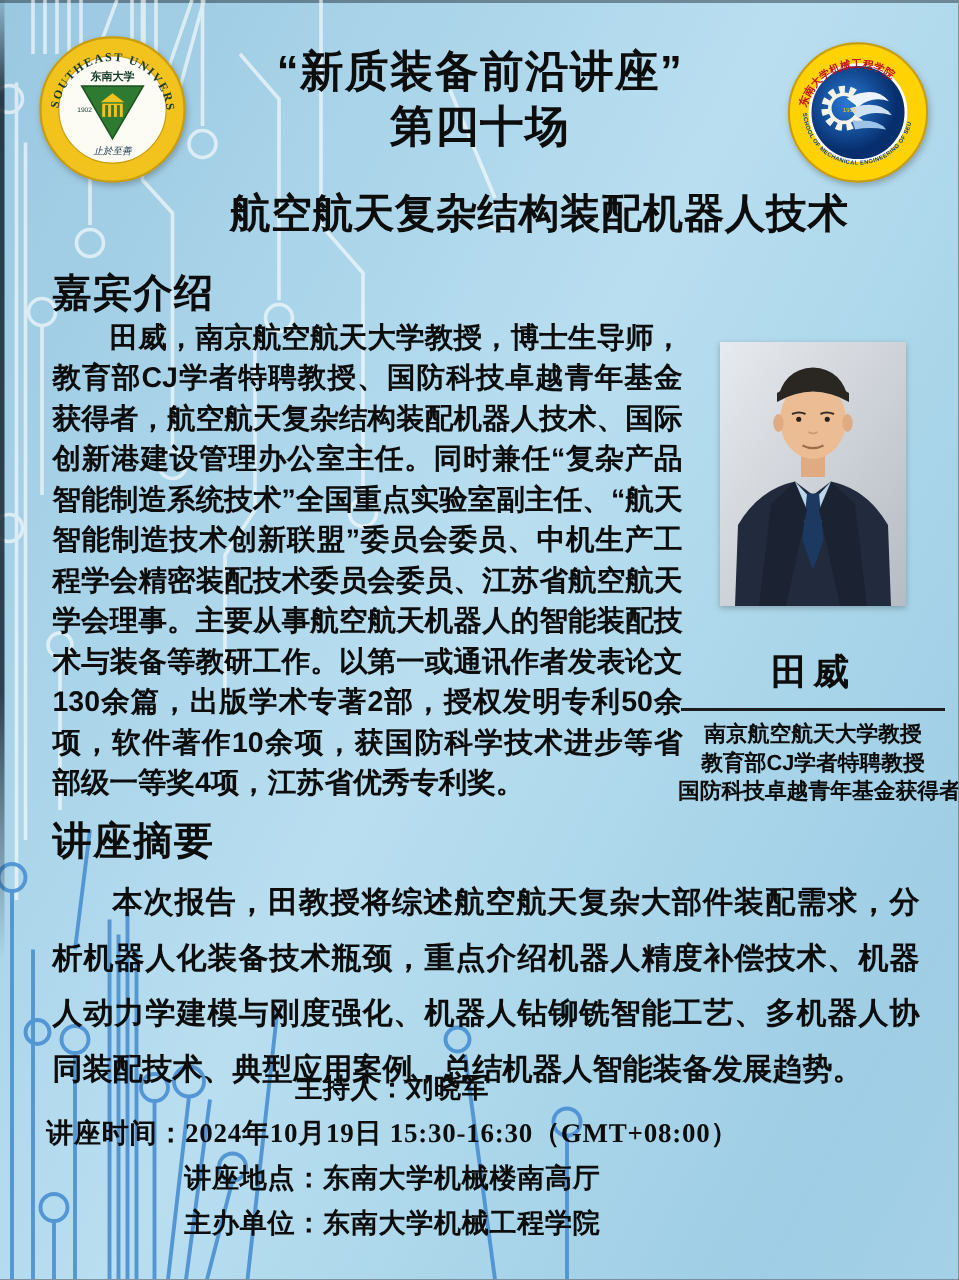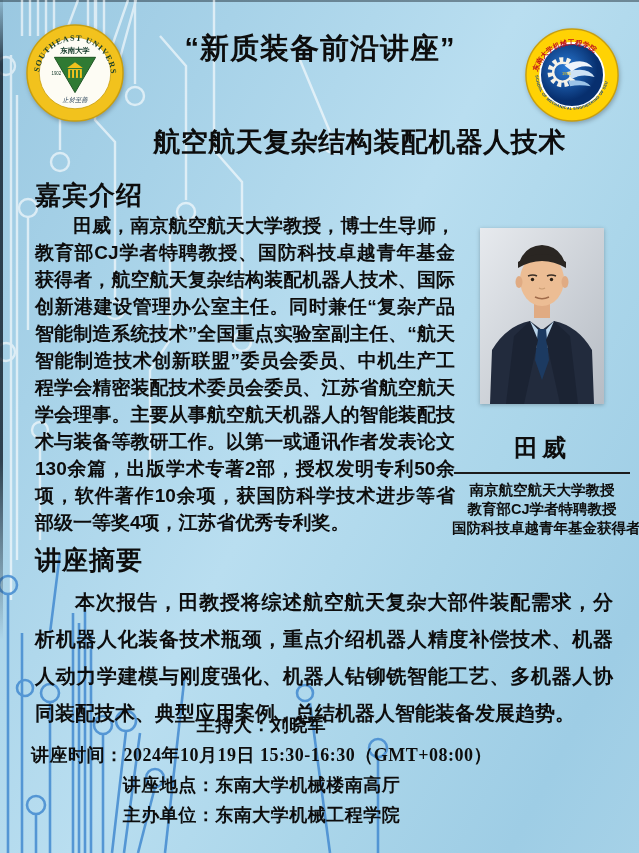--- a/index.html
+++ b/index.html
@@ -162,20 +162,21 @@
         <path d="M42 40 Q62 30 72 42 Q60 38 50 46 Z" fill="#eef4fb"></path>
         <path d="M44 47 Q66 40 74 52 Q60 48 50 54 Z" fill="#cfe2f5"></path>
         <path d="M46 56 Q64 54 70 62 Q58 60 48 62 Z" fill="#9cc4e8"></path>
       </g>
       <text x="44" y="49.5" text-anchor="middle" font-size="4.2" fill="#ffd204">1916</text>
     </svg>
   </div>
 
   <div class="series-title">
     <div>“新质装备前沿讲座”</div>
+    <div>第四十场</div>
   </div>
 
   <div class="lecture-title">航空航天复杂结构装配机器人技术</div>
 
   <div class="section-heading h-guest">嘉宾介绍</div>
 
   <p class="bio">田威，南京航空航天大学教授，博士生导师，教育部CJ学者特聘教授、国防科技卓越青年基金获得者，航空航天复杂结构装配机器人技术、国际创新港建设管理办公室主任。同时兼任“复杂产品智能制造系统技术”全国重点实验室副主任、“航天智能制造技术创新联盟”委员会委员、中机生产工程学会精密装配技术委员会委员、江苏省航空航天学会理事。主要从事航空航天机器人的智能装配技术与装备等教研工作。以第一或通讯作者发表论文130余篇，出版学术专著2部，授权发明专利50余项，软件著作10余项，获国防科学技术进步等省部级一等奖4项，江苏省优秀专利奖。</p>
 
   <aside class="speaker-card">
     <div class="photo">

